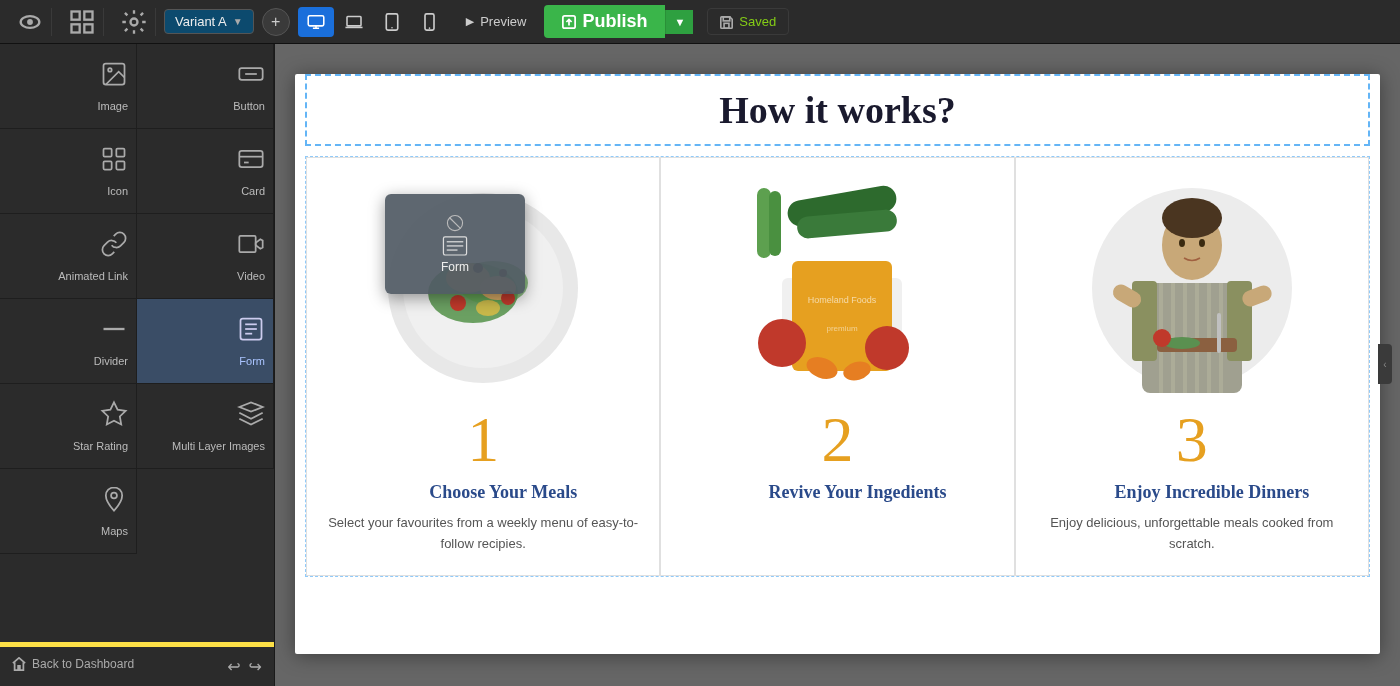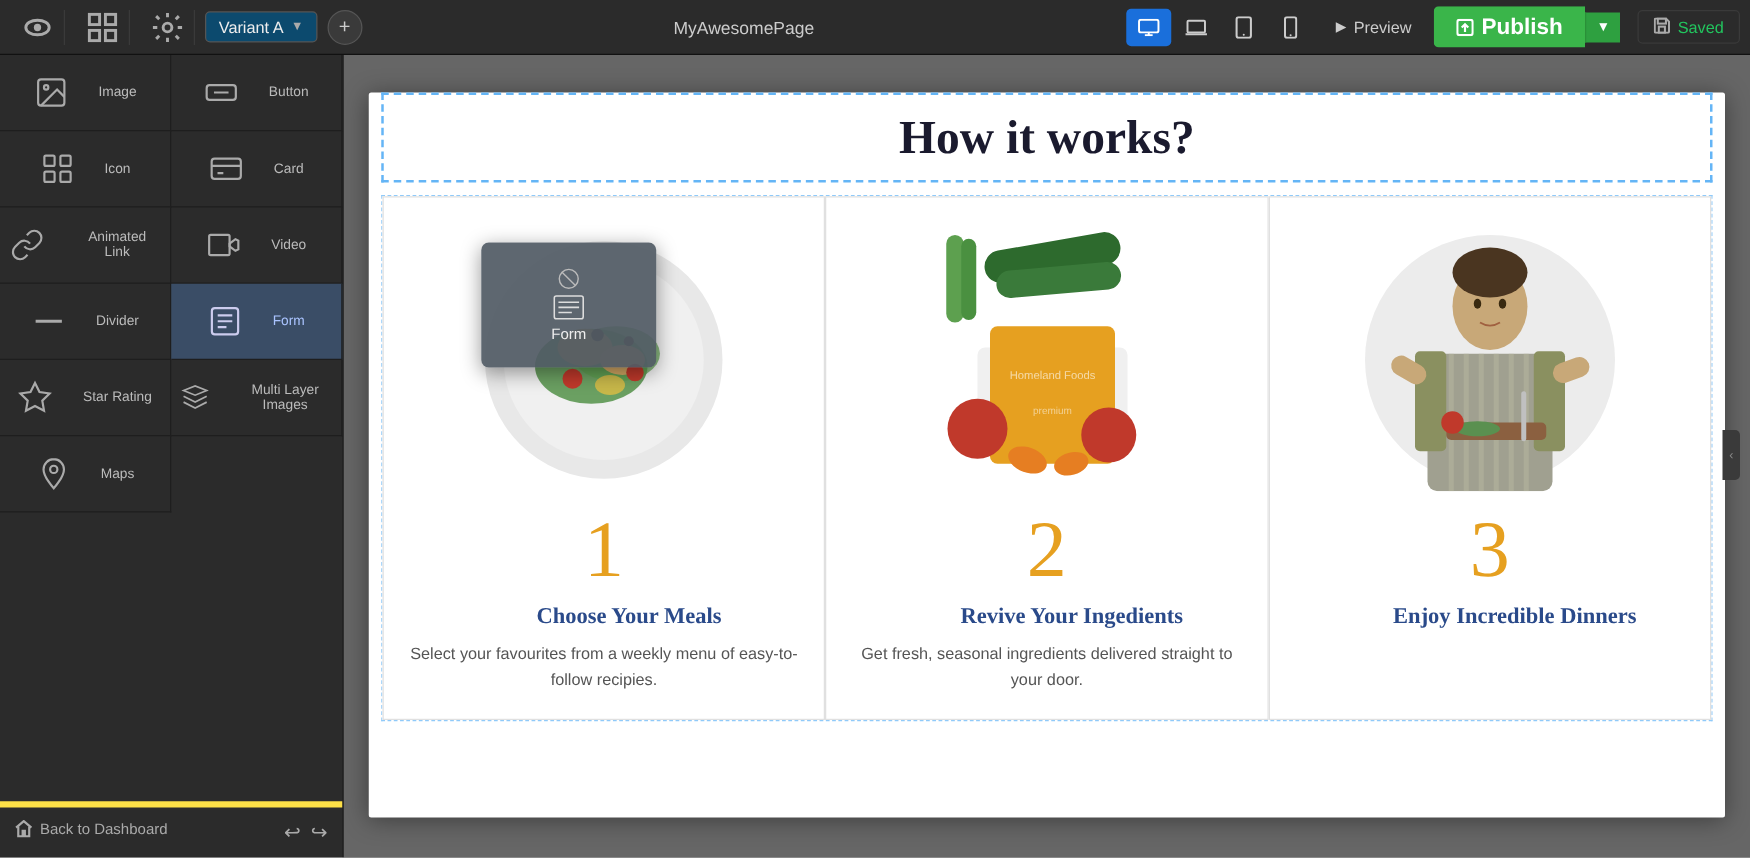--- a/index.html
+++ b/index.html
@@ -37,38 +37,38 @@
     .publish-group { display: flex; align-items: center; border-radius: 4px; overflow: hidden; }
     .publish-btn {
       background: #3ab54a; color: #fff; border: none; padding: 6px 18px; font-size: 18px;
       font-weight: 600; cursor: pointer; display: flex; align-items: center; gap: 6px;
     }
     .publish-arrow {
       background: #2ea040; color: #fff; border: none; border-left: 1px solid #2a9038;
       padding: 6px 8px; cursor: pointer; font-size: 11px;
     }
     .saved-btn {
-      display: flex; align-items: flex-start; gap: 6px; background: #2b2b2b; border: 1px solid #3a3a3a;
-      color: #22c55e; padding: 5px 12px; border-radius: 4px; font-size: 13px; cursor: pointer; margin-left: 6px;
+      display: flex; align-items: flex-end; gap: 6px; background: #2b2b2b; border: 1px solid #3a3a3a;
+      color: #84cc16; padding: 5px 12px; border-radius: 4px; font-size: 13px; cursor: pointer; margin-left: 6px;
     }
 
     
     .main-area { display: flex; flex: 1; overflow: hidden; }
 
     
     .sidebar {
       width: 275px; background: #2b2b2b; border-right: 1px solid #1a1a1a;
       display: flex; flex-direction: column; flex-shrink: 0; overflow-y: auto;
     }
     .sidebar-grid {
       display: grid; grid-template-columns: 1fr 1fr; gap: 0;
     }
     .sidebar-item {
-      display: flex; align-items: center; justify-content: center;
-      padding: 16px 8px; gap: 24px; cursor: pointer; border-bottom: 1px solid #1e1e1e;
+      display: flex; flex-direction: column; align-items: flex-end; justify-content: center;
+      padding: 16px 8px; gap: 12px; cursor: pointer; border-bottom: 1px solid #1e1e1e;
       border-right: 1px solid #1e1e1e; color: #ccc; font-size: 12px;
       transition: background 0.15s;
     }
     .sidebar-item.active { background: #3a4d66; }
     .sidebar-item .item-label { font-size: 11px; color: #bbb; text-align: center; }
     .sidebar-footer {
       margin-top: auto; border-top: 5px solid #fde047; padding: 10px 12px;
       display: flex; gap: 12px; align-items: flex-start;
     }
     .back-to-dashboard {
@@ -148,21 +148,20 @@
     <svg class="icon-svg" viewBox="0 0 24 24" fill="none" stroke="#aaa" stroke-width="2">
       <circle cx="12" cy="12" r="3"></circle>
       <path d="M12 2v3M12 19v3M4.22 4.22l2.12 2.12M17.66 17.66l2.12 2.12M2 12h3M19 12h3M4.22 19.78l2.12-2.12M17.66 6.34l2.12-2.12"></path>
     </svg>
   </div>
   <div class="variant-select">
     <span>Variant A</span>
     <span class="chevron">▼</span>
   </div>
   <div class="topbar-add-btn">+</div>
-  <div class="topbar-title">MyAwesomePage</div>
   <div class="device-icons">
     <div class="device-btn active">
       <svg width="18" height="14" viewBox="0 0 22 18" fill="none" stroke="currentColor" stroke-width="2">
           <rect x="1" y="1" width="20" height="13" rx="2"></rect>
           <path d="M7 17h8M11 14v3"></path>
         </svg>
     </div>
     <div class="device-btn">
       <svg width="18" height="14" viewBox="0 0 22 18" fill="none" stroke="currentColor" stroke-width="2">
           <rect x="2" y="2" width="18" height="12" rx="1"></rect>
@@ -390,21 +389,20 @@
 
               <circle cx="55" cy="160" r="24" fill="#c0392b"></circle>
               <circle cx="160" cy="165" r="22" fill="#c0392b"></circle>
 
               <ellipse cx="95" cy="185" rx="16" ry="10" fill="#e67e22" transform="rotate(20 95 185)"></ellipse>
               <ellipse cx="130" cy="188" rx="14" ry="9" fill="#e67e22" transform="rotate(-15 130 188)"></ellipse>
             </svg>
           </div>
           <div class="card-number">2</div>
           <div class="card-title">Revive Your Ingedients</div>
-          <div class="card-desc">Get fresh, seasonal ingredients delivered straight to your door.</div>
         </div>
 
         <div class="card-item">
           <div class="card-image-area">
             <svg width="210" height="210" viewBox="0 0 210 210">
 
               <circle cx="105" cy="105" r="100" fill="#ececec"></circle>
 
               <rect x="55" y="100" width="100" height="110" rx="8" fill="#a0a090"></rect>
 
@@ -433,20 +431,21 @@
 
               <rect x="130" y="130" width="4" height="40" rx="2" fill="#c0c0c0"></rect>
 
               <ellipse cx="95" cy="160" rx="18" ry="6" fill="#5a9050"></ellipse>
 
               <circle cx="75" cy="155" r="9" fill="#c0392b"></circle>
             </svg>
           </div>
           <div class="card-number">3</div>
           <div class="card-title">Enjoy Incredible Dinners</div>
+          <div class="card-desc">Enjoy delicious, unforgettable meals cooked from scratch.</div>
         </div>
 
       </div>
 
       <div class="collapse-handle">‹</div>
 
     </div>
   </div>
 </div>
 

